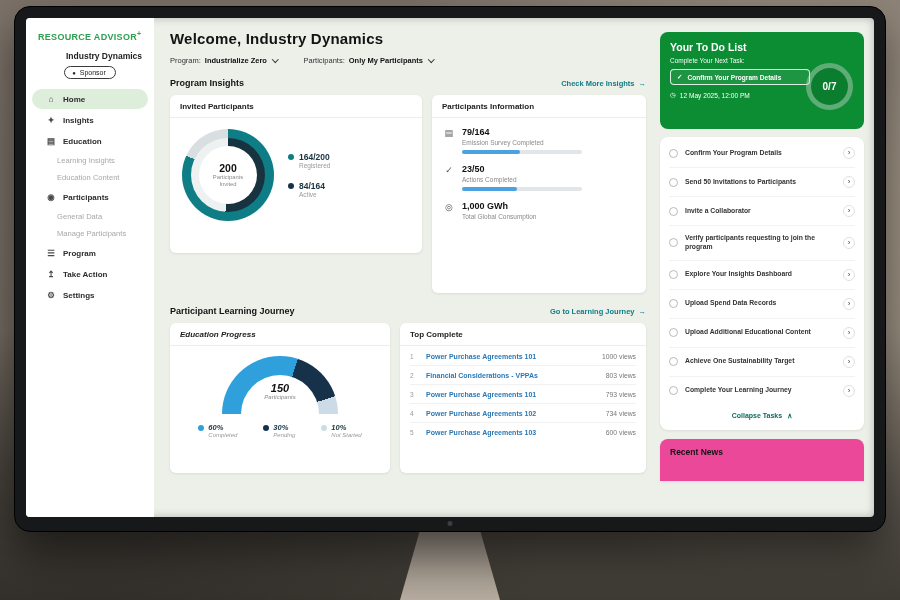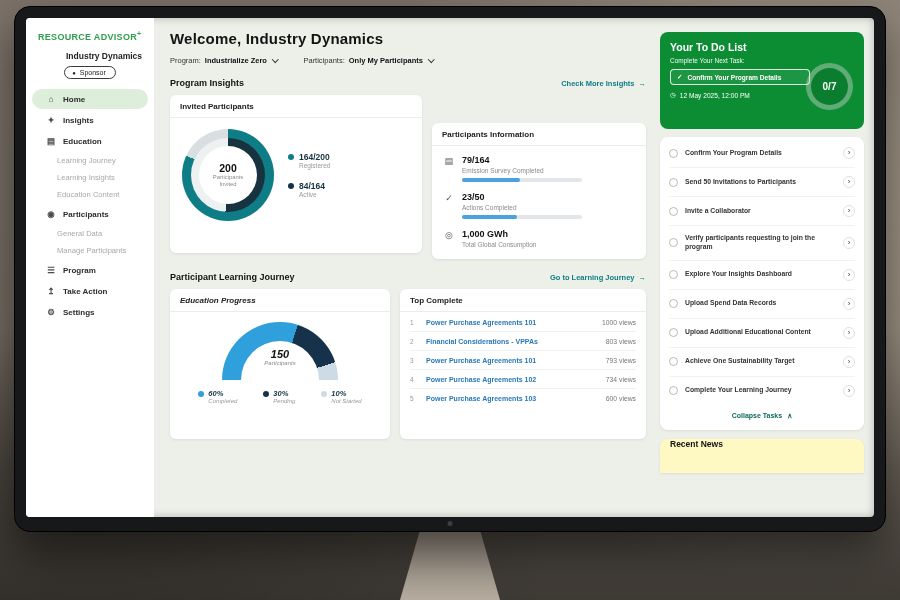--- a/index.html
+++ b/index.html
@@ -41,21 +41,21 @@
   .chev { width:4.5px; height:4.5px; border-right:1.2px solid #333; border-bottom:1.2px solid #333;
     transform:rotate(45deg); margin:-2px 0 0 6px; }
   .section-row { display:flex; justify-content:space-between; align-items:center; margin:13px 0 7px; }
   .section-title { font-size:9px; font-weight:800; color:#131313; }
   .section-link { font-size:7.5px; font-weight:700; color:#0e7d86; display:flex; align-items:center; gap:4px; cursor:default; }
   .cards { display:flex; gap:10px; }
   .card { background:#fff; border-radius:6px; box-shadow:0 1px 3px rgba(0,0,0,.08); overflow:hidden; }
   .card-title { font-size:8px; font-weight:700; color:#222; padding:7px 10px 6px; border-bottom:1px solid #ececec; }
 
   .invited { width:252px; height:158px; }
-  .pinfo { flex:1; height:136px;margin-top:28px; }
+  .pinfo { flex:1; height:198px; }
   .donut-wrap { display:flex; align-items:center; gap:14px; padding:11px 8px 0 12px; }
   .donut { position:relative; width:92px; height:92px; border-radius:50%;
     background:conic-gradient(#0e7d86 0 295deg, #d9dfe1 295deg 360deg); }
   .donut::before { content:""; position:absolute; inset:9px; border-radius:50%;
     background:conic-gradient(#16333f 0 184deg, #eef1f2 184deg 360deg); }
   .donut-hole { position:absolute; inset:17px; border-radius:50%; background:#fff;
     display:flex; flex-direction:column; align-items:center; justify-content:center; text-align:center; }
   .donut-hole .dv { font-size:10.5px; font-weight:800; color:#111; }
   .donut-hole .dl { font-size:5.8px; color:#8a8a8a; width:42px; line-height:1.2; }
   .legend { display:flex; flex-direction:column; gap:12px; }
@@ -109,21 +109,21 @@
     border:5px solid rgba(255,255,255,.35); background:rgba(0,0,0,.10);
     display:flex; align-items:center; justify-content:center; font-size:10px; font-weight:800; }
   .tasks { background:#fff; border-radius:8px; margin-top:8px; padding:2px 9px; box-shadow:0 1px 3px rgba(0,0,0,.08); }
   .task { display:flex; align-items:center; gap:7px; padding:8px 0; border-bottom:1px solid #f2f2f2; }
   .task-cb { width:9px; height:9px; border:1.2px solid #b9b9b9; border-radius:50%; flex-shrink:0; }
   .task-lbl { flex:1; font-size:6.8px; font-weight:600; color:#333; line-height:1.3; }
   .task-go { width:12px; height:12px; border:1px solid #e0e0e0; border-radius:50%; flex-shrink:0;
     display:flex; align-items:center; justify-content:center; font-size:8px; color:#444; padding-bottom:1px; }
   .collapse { display:flex; justify-content:center; gap:5px; padding:7px 0 8px;
     font-size:7px; font-weight:800; color:#0d6b5e; cursor:default; }
-  .news { background:#fef9c3; border-radius:8px 8px 0 0; margin-top:9px; padding:0 10px 24px;
+  .news { background:#ec4899; border-radius:8px 8px 0 0; margin-top:9px; padding:8px 10px 24px;
     font-size:8.5px; font-weight:800; color:#131313; box-shadow:0 1px 3px rgba(0,0,0,.08); }
 </style>
 </head>
 <body>
 
 <div class="scene">
   <div class="stand"></div>
   <div class="monitor">
     <div class="screen">
 
@@ -142,21 +142,20 @@
           <span>Home</span>
         </div>
         <div class="nav-item">
           <span class="ic">✦</span>
           <span>Insights</span>
         </div>
         <div class="nav-item">
           <span class="ic">▤</span>
           <span>Education</span>
         </div>
-        <div class="nav-sub">Learning Journey</div>
         <div class="nav-sub">Learning Insights</div>
         <div class="nav-sub">Education Content</div>
         <div class="nav-item">
           <span class="ic">◉</span>
           <span>Participants</span>
         </div>
         <div class="nav-sub">General Data</div>
         <div class="nav-sub">Manage Participants</div>
         <div class="nav-item">
           <span class="ic">☰</span>

